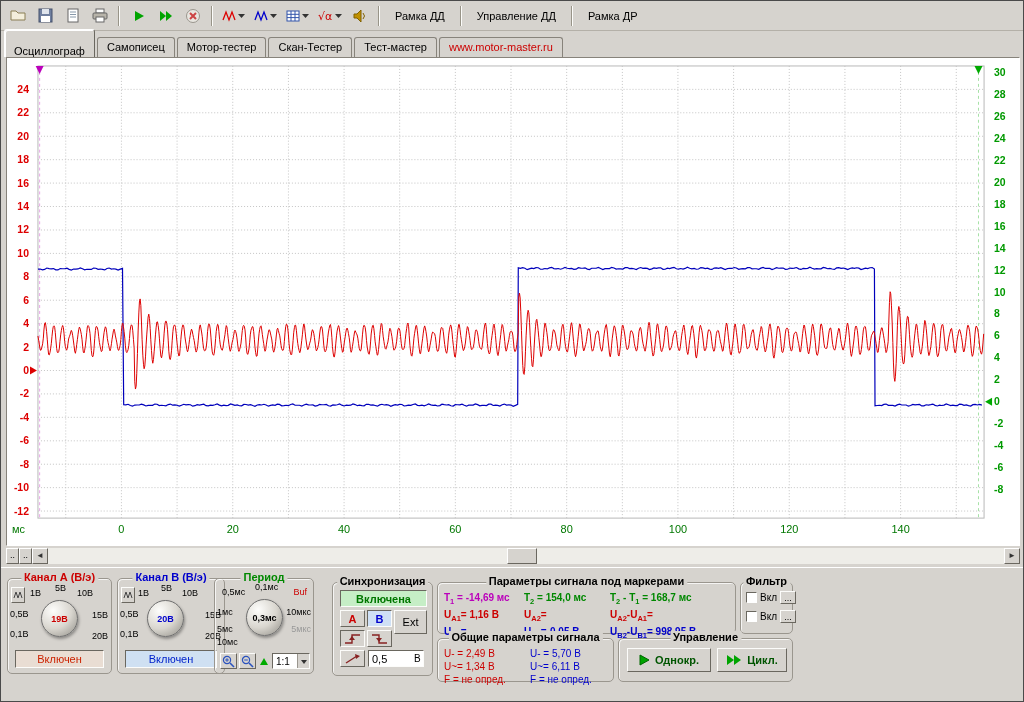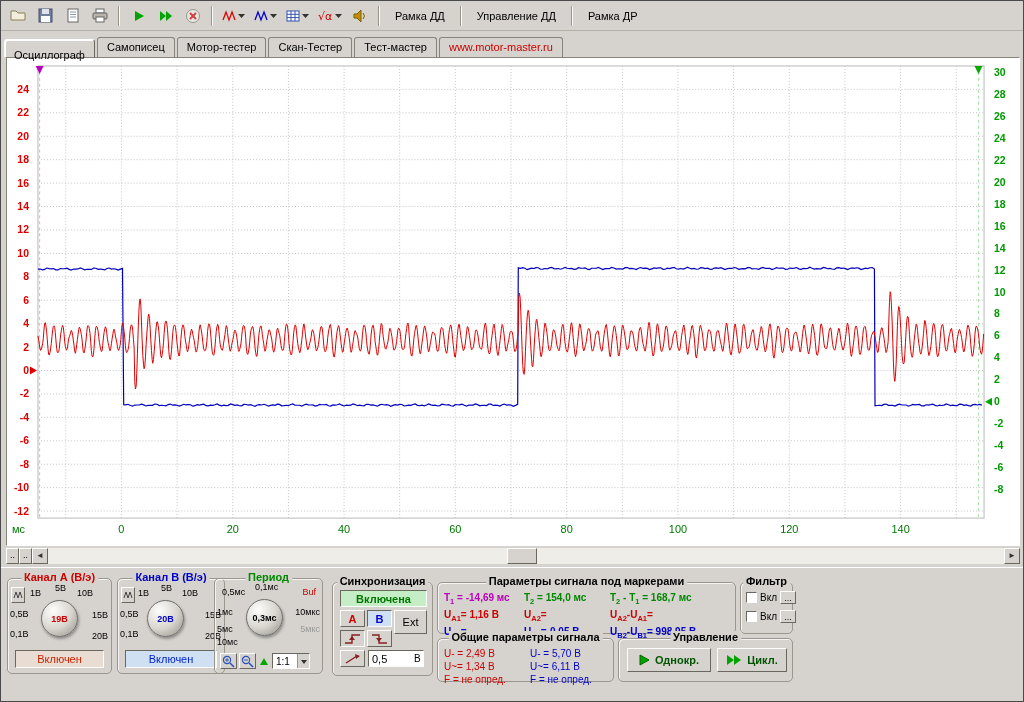--- a/index.html
+++ b/index.html
@@ -10,21 +10,21 @@
   
   .toolbar { position:absolute; top:0; left:0; right:0; height:30px; display:flex; align-items:center; padding:2px 4px; border-bottom:1px solid #b4b0a8; }
   .tbtn { width:27px; height:24px; background:transparent; border:1px solid transparent; display:flex; align-items:center; justify-content:center; padding:0; }
   .tbtn.wide { width:32px; }
   .ttext { height:22px; padding:0 10px; background:transparent; border:none; font-size:11px; font-family:inherit; white-space:nowrap; }
   .tsep { width:2px; height:20px; margin:0 5px; border-left:1px solid #989488; border-right:1px solid #fcfcfa; }
 
   
   .tabbar { position:absolute; top:31px; left:3px; right:3px; height:25px; display:flex; align-items:flex-end; z-index:3; }
   .tab { height:20px; padding:3px 9px 2px; background:#d6d3ce; border:1px solid #87837b; border-bottom:none; border-radius:3px 3px 0 0; margin-right:2px; font-size:11px; white-space:nowrap; }
-  .tab.active { height:18px; padding-top:9px; border-color:#fff #6a675f #d6d3ce #fff; box-shadow:inset 1px 1px 0 #fff; position:relative; z-index:4; }
+  .tab.active { height:28px; padding-top:15px; border-color:#fff #6a675f #d6d3ce #fff; box-shadow:inset 1px 1px 0 #fff; position:relative; z-index:4; }
 
   
   .scope-panel { position:absolute; top:56px; left:5px; width:1014px; height:489px; background:#fff; border:1px solid; border-color:#87837b #fff #fff #87837b; }
   #scope-svg { width:100%; height:100%; display:block; }
 
   
   .hscroll { position:absolute; top:547px; left:5px; width:1014px; height:16px; display:flex; background:#eeede8; }
   .sbtn { height:16px; background:#d6d3ce; border:1px solid; border-color:#fff #6a675f #6a675f #fff; font-family:inherit; font-size:8px; line-height:12px; text-align:center; padding:0; color:#333; }
   .sbtn.small { width:13px; font-weight:bold; }
   .sbtn.arrow { width:16px; }
@@ -313,21 +313,21 @@
       <span class="kl" style="left:2px;top:30px">0,5В</span>
       <span class="kl" style="right:3px;top:31px">15В</span>
       <span class="kl" style="left:2px;top:50px">0,1В</span>
       <span class="kl" style="right:3px;top:52px">20В</span>
       <div class="knob" style="left:29px;top:21px">
         <span class="kval" style="color:#0000cc">20В</span>
       </div>
       <button class="btn power power-b">Включен</button>
     </div>
 
-    <div class="gbox" style="left:213px;top:10px;width:109px;height:96px">
+    <div class="gbox" style="left:213px;top:10px;width:100px;height:96px">
       <div class="gtitle" style="color:#008800">Период</div>
       <span class="kl" style="left:7px;top:8px">0,5мс</span>
       <span class="kl" style="left:40px;top:3px">0,1мс</span>
       <span class="kl red" style="right:6px;top:8px">Buf</span>
       <span class="kl" style="left:2px;top:28px">1мс</span>
       <span class="kl" style="right:2px;top:28px">10мкс</span>
       <span class="kl" style="left:2px;top:45px">5мс</span>
       <span class="kl" style="left:2px;top:58px">10мс</span>
       <span class="kl gray" style="right:2px;top:45px">5мкс</span>
       <div class="knob" style="left:31px;top:20px">

